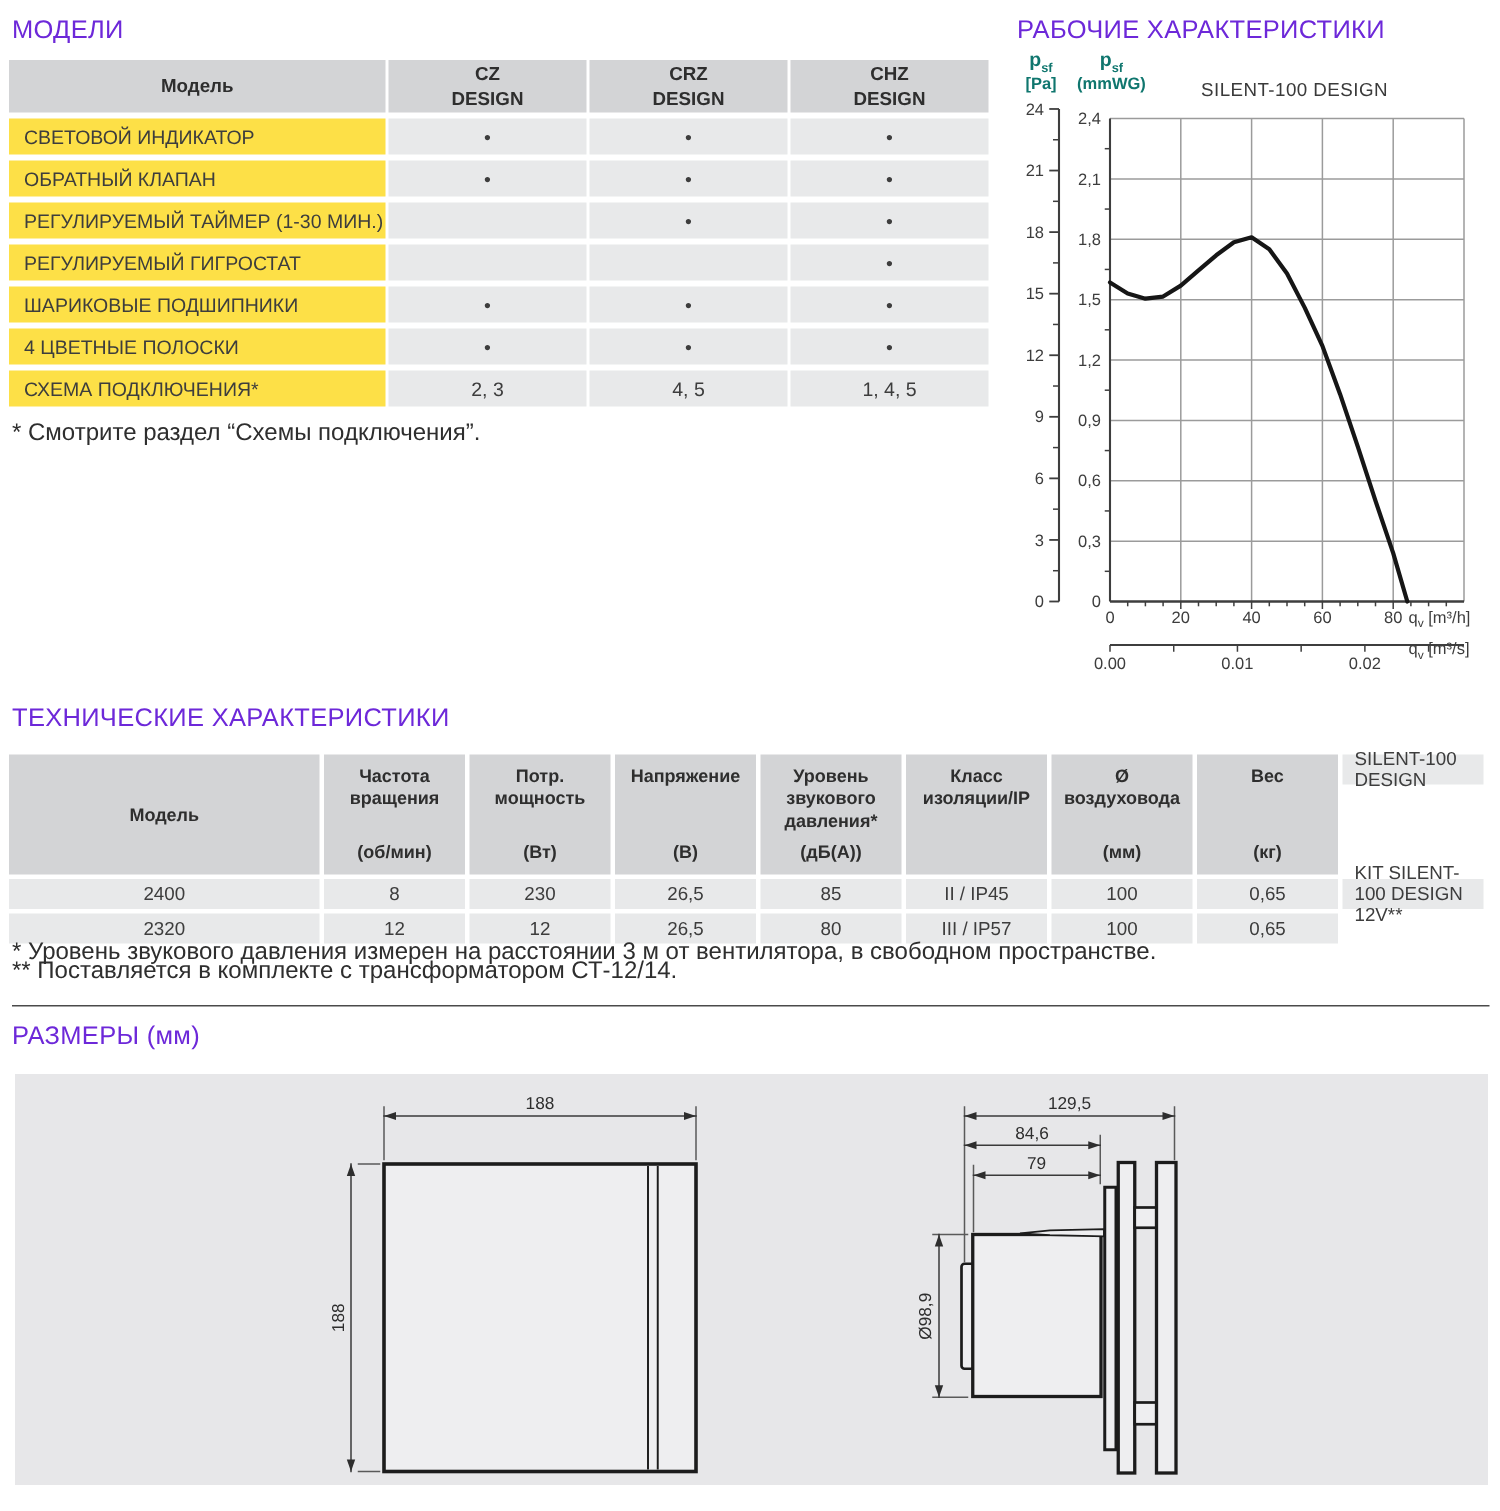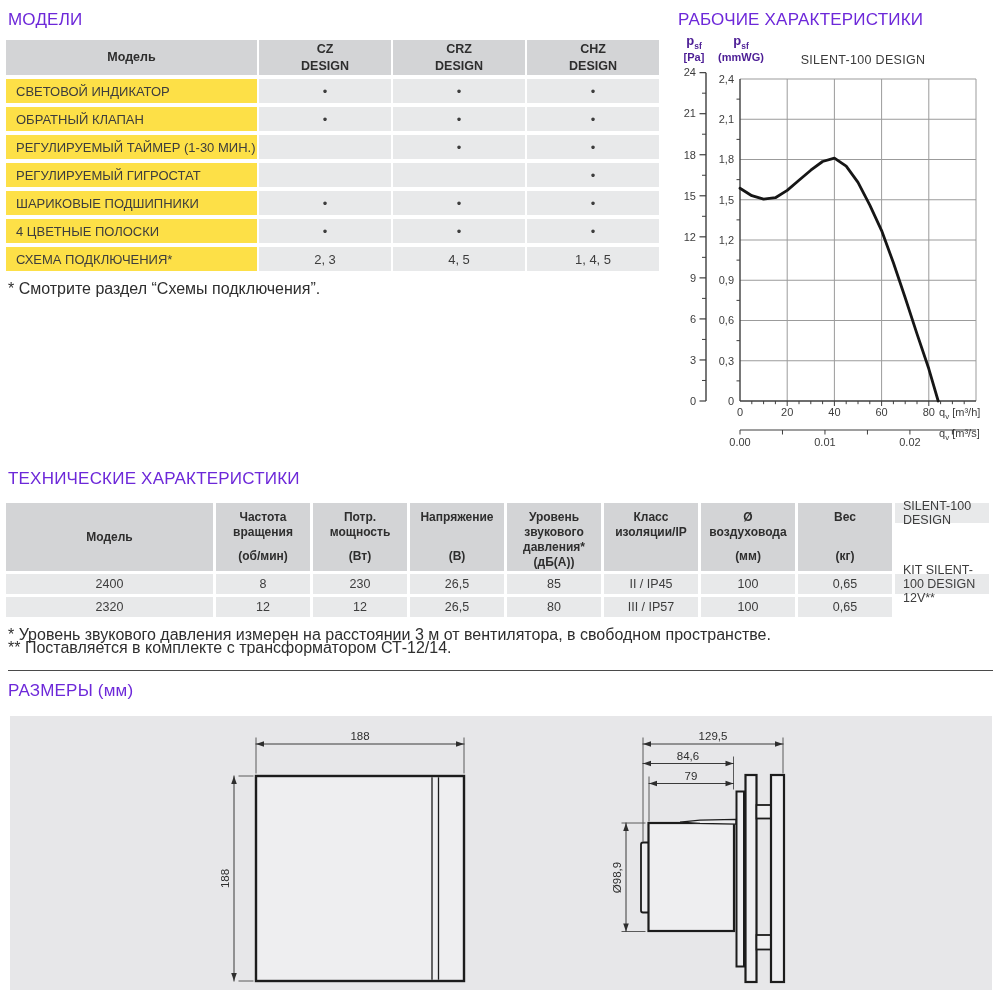--- a/index.html
+++ b/index.html
@@ -18,35 +18,35 @@
   }
   .mth{
     background:#d3d4d6;height:35px;display:flex;align-items:center;justify-content:center;
     font-weight:bold;font-size:12.5px;color:#2e2e2e;text-align:center;white-space:pre-line;line-height:1.3;
   }
   .mtd-f{background:#fde047;height:24px;display:flex;align-items:center;padding-left:10px;font-size:13px;box-sizing:border-box;}
   .mtd-v{background:#e8e9ea;height:24px;display:flex;align-items:center;justify-content:center;font-size:13px;}
   .fnote{position:absolute;font-size:16px;color:#2e2e2e;}
   
   #chart-svg text{font-family:"Liberation Sans",sans-serif;font-size:11px;fill:#3d3d3d;}
-  .psf{position:absolute;text-align:center;color:#4c1d95;line-height:1.2;}
+  .psf{position:absolute;text-align:center;color:#0f766e;line-height:1.2;}
   .psf .sym{font-size:13px;font-weight:bold;}
   .psf sub{font-size:8.5px;font-weight:bold;}
   .psf .unit{font-size:11px;font-weight:bold;display:block;}
   #chart-title{position:absolute;left:788px;top:53px;width:150px;text-align:center;font-size:12.5px;color:#3a3a3a;letter-spacing:.3px;}
   .qlab{position:absolute;font-size:11px;color:#3d3d3d;white-space:nowrap;}
   .qlab sub{font-size:8px;}
   
   #tech-table{
     position:absolute;left:6px;top:503px;
     display:grid;grid-template-columns:207px repeat(8,94px);
     column-gap:3px;row-gap:3px;
   }
   .tth{
-    background:#d3d4d6;height:68px;box-sizing:border-box;padding:7px 2px;
+    background:#d3d4d6;height:80px;box-sizing:border-box;padding:7px 2px;
     display:flex;flex-direction:column;justify-content:space-between;align-items:center;
     text-align:center;font-weight:bold;font-size:12px;line-height:1.25;color:#2e2e2e;white-space:pre-line;
   }
   .tth.center{justify-content:center;}
   .ttd{background:#e8e9ea;height:20px;display:flex;align-items:center;justify-content:center;font-size:12.5px;}
   .ttd.left{justify-content:flex-start;padding-left:8px;box-sizing:border-box;}
   
   #dim-rule{position:absolute;left:8px;top:670px;width:985px;height:1px;background:#4a4a4a;}
   #dim-panel{position:absolute;left:10px;top:716px;width:982px;height:274px;background:#e7e7e9;}
   #dims-svg text{font-family:"Liberation Sans",sans-serif;font-size:11.5px;fill:#2e2e2e;}

